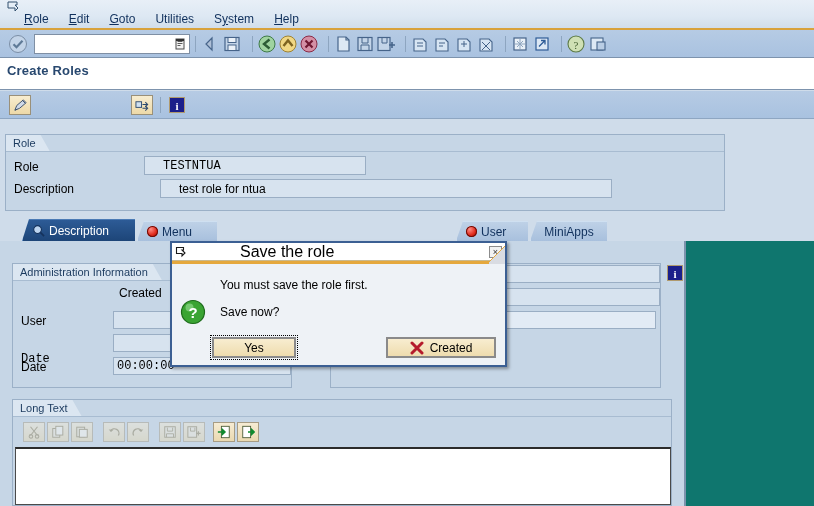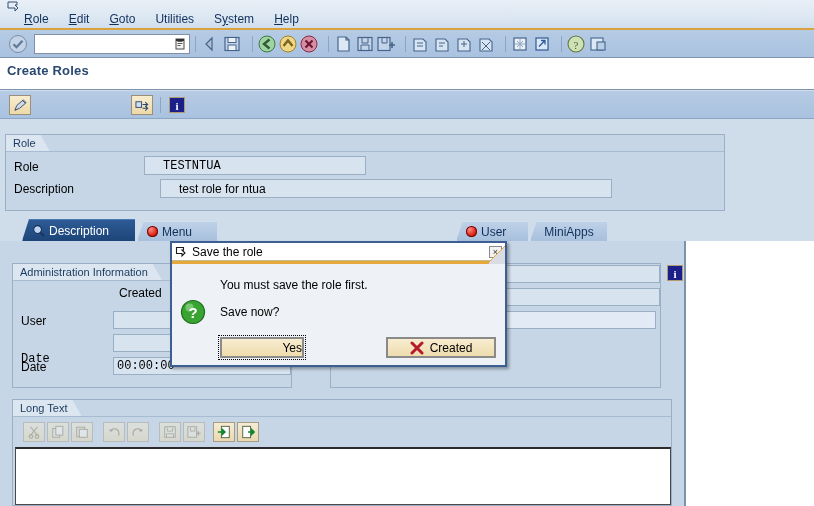--- a/index.html
+++ b/index.html
@@ -143,21 +143,21 @@
     color:#fff; top:0; height:22px;
     border-top:1px solid #4a7ab5; border-left:1px solid #4a7ab5;
   }
   .ball { width:11px; height:11px; border-radius:50%;
     background: radial-gradient(circle at 34% 30%, #ff8b84 0%, #e02a1c 55%, #8e0b04 100%);
     box-shadow: inset 0 0 0 1px #6d0a04; flex:0 0 auto; }
 
   
   #content {
     position:absolute; left:0; top:241px; width:814px; height:265px;
-    background:#ffffff;
+    background:#0f766e;
   }
   #contentinner {
     position:absolute; left:0; top:0; width:686px; height:265px;
     background:#c6d6e6;
     border-right:2px solid #7d93ad;
   }
 
   
   #admgroup {
     position:absolute; left:12px; top:22px; width:280px; height:125px;
@@ -216,21 +216,21 @@
     background:#eef2f6;
     border:2px solid #3b5f93;
     box-shadow: 2px 2px 3px rgba(0,0,0,0.35);
     z-index:50;
   }
   #dlg-titlebar {
     position:absolute; left:0; top:0; width:333px; height:18px;
     background:#ffffff; border-bottom:1px solid #c9b98e;
     display:flex; align-items:center; padding-left:3px; gap:3px;
   }
-  #dlg-title { font-size:12px; color:#000; }
+  #dlg-title { font-size:16px; color:#000;margin-left:48px; }
   #dlg-close {
     position:absolute; right:3px; top:3px; width:13px; height:12px;
     border:1px solid #8c8c8c; background:#f2f2f2;
     display:flex; align-items:center; justify-content:center;
     font-size:9px; line-height:9px; color:#333;
   }
   #dlg-accent {
     position:absolute; left:0; top:18px; width:333px; height:3px;
     background:#e5a83d;
   }
@@ -579,21 +579,21 @@
 
   <div id="dlg-body">
     <svg id="dlg-qicon" viewBox="0 0 26 26">
       <circle cx="13" cy="13" r="11.5" fill="#3aa433" stroke="#1d6b1b" stroke-width="1.2"></circle>
       <circle cx="9.5" cy="8.5" r="4" fill="#8fd98a" opacity="0.7"></circle>
       <text x="13" y="18.5" text-anchor="middle" font-size="15" font-weight="bold" font-family="Liberation Sans, sans-serif" fill="#ffffff">?</text>
     </svg>
     <div id="dlg-line1">You must save the role first.</div>
     <div id="dlg-line2">Save now?</div>
 
-    <div class="dlg-btn focused" style="left:48px; width:84px;justify-content:flex-end;">
+    <div class="dlg-btn focused" style="left:40px; width:84px;">
       <span>Yes</span>
     </div>
     <div class="dlg-btn" style="left:214px; width:110px;">
       <svg width="14" height="14" viewBox="0 0 14 14">
         <path d="M2 2 l10 10 M12 2 l-10 10" stroke="#b51b2b" stroke-width="3" stroke-linecap="round"></path>
       </svg>
       <span>Created</span>
     </div>
   </div>
 </div>

